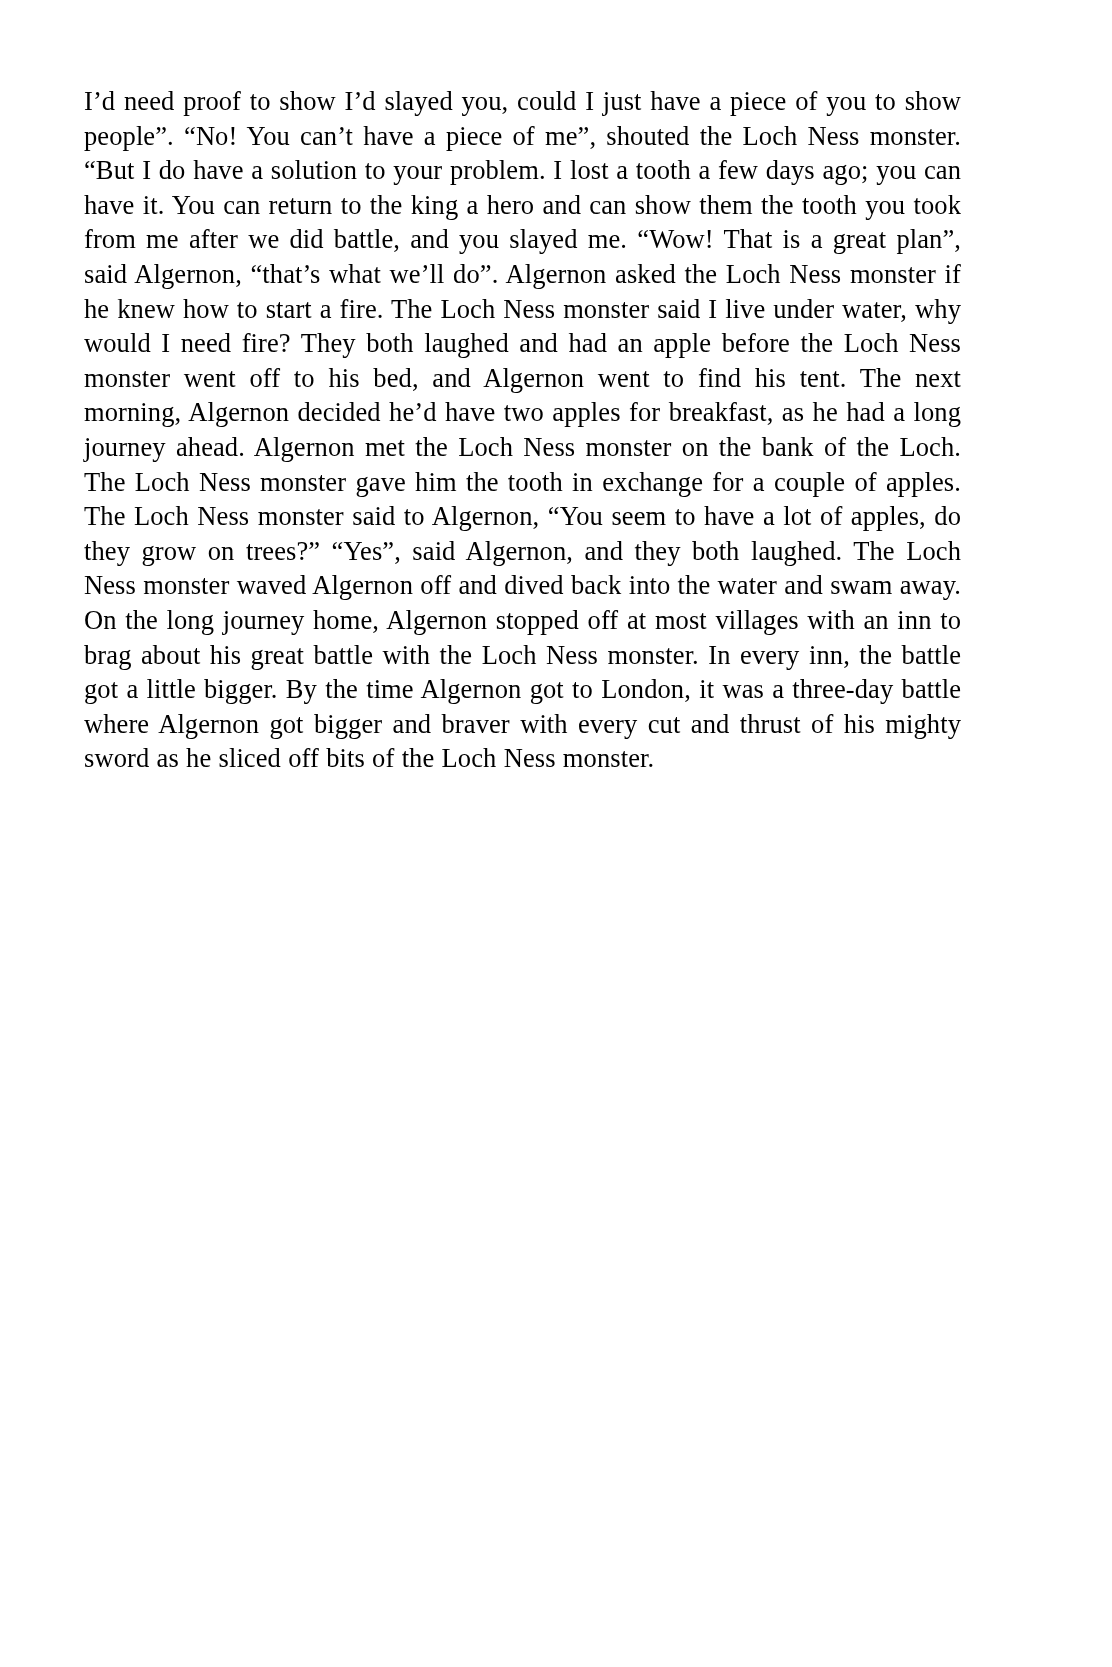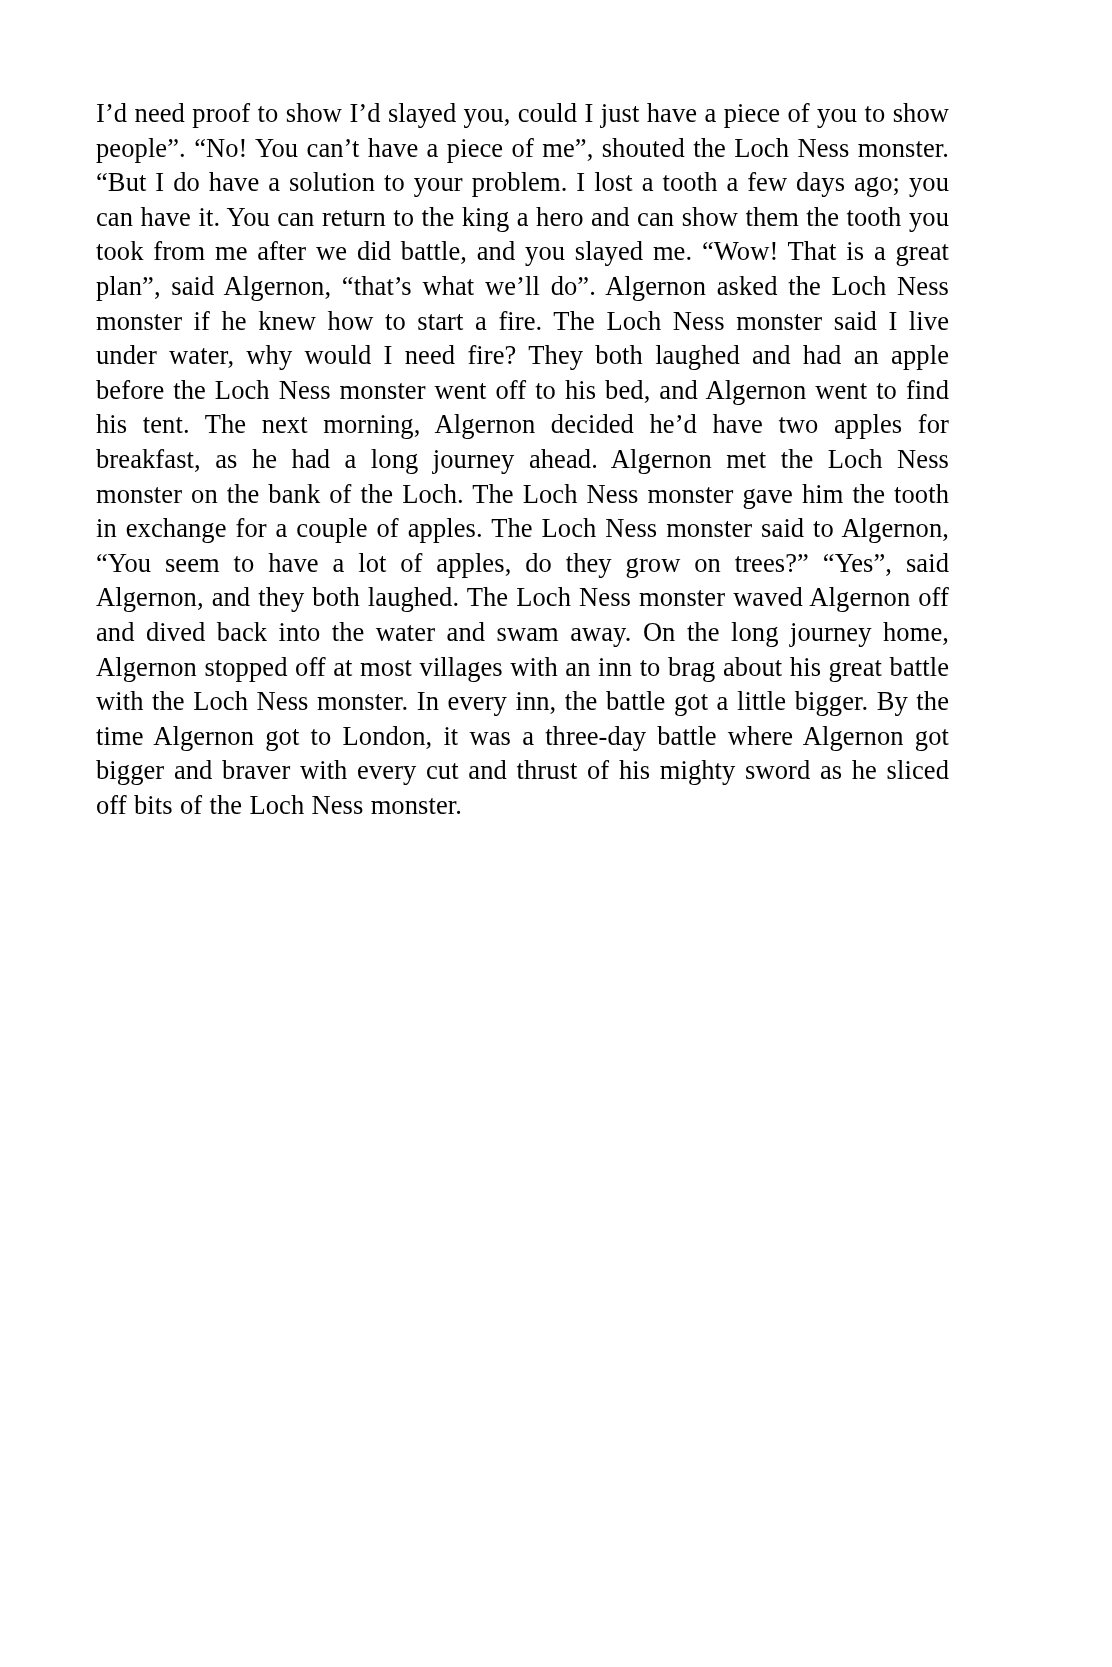--- a/index.html
+++ b/index.html
@@ -25,21 +25,21 @@
     height: 1667px;
     background: #ffffff;
   }
   .text-block {
     position: absolute;
     left: 84px;
     top: 84px;
     width: 877px;
   }
   .body-paragraph {
-    margin: 12px;
+    margin: 0;
     padding: 0;
     font-size: 26.5px;
     line-height: 34.6px;
     text-align: justify;
     text-justify: inter-word;
     word-spacing: 0.02em;
     letter-spacing: 0.1px;
     hyphens: none;
     -webkit-hyphens: none;
     text-indent: 0;

